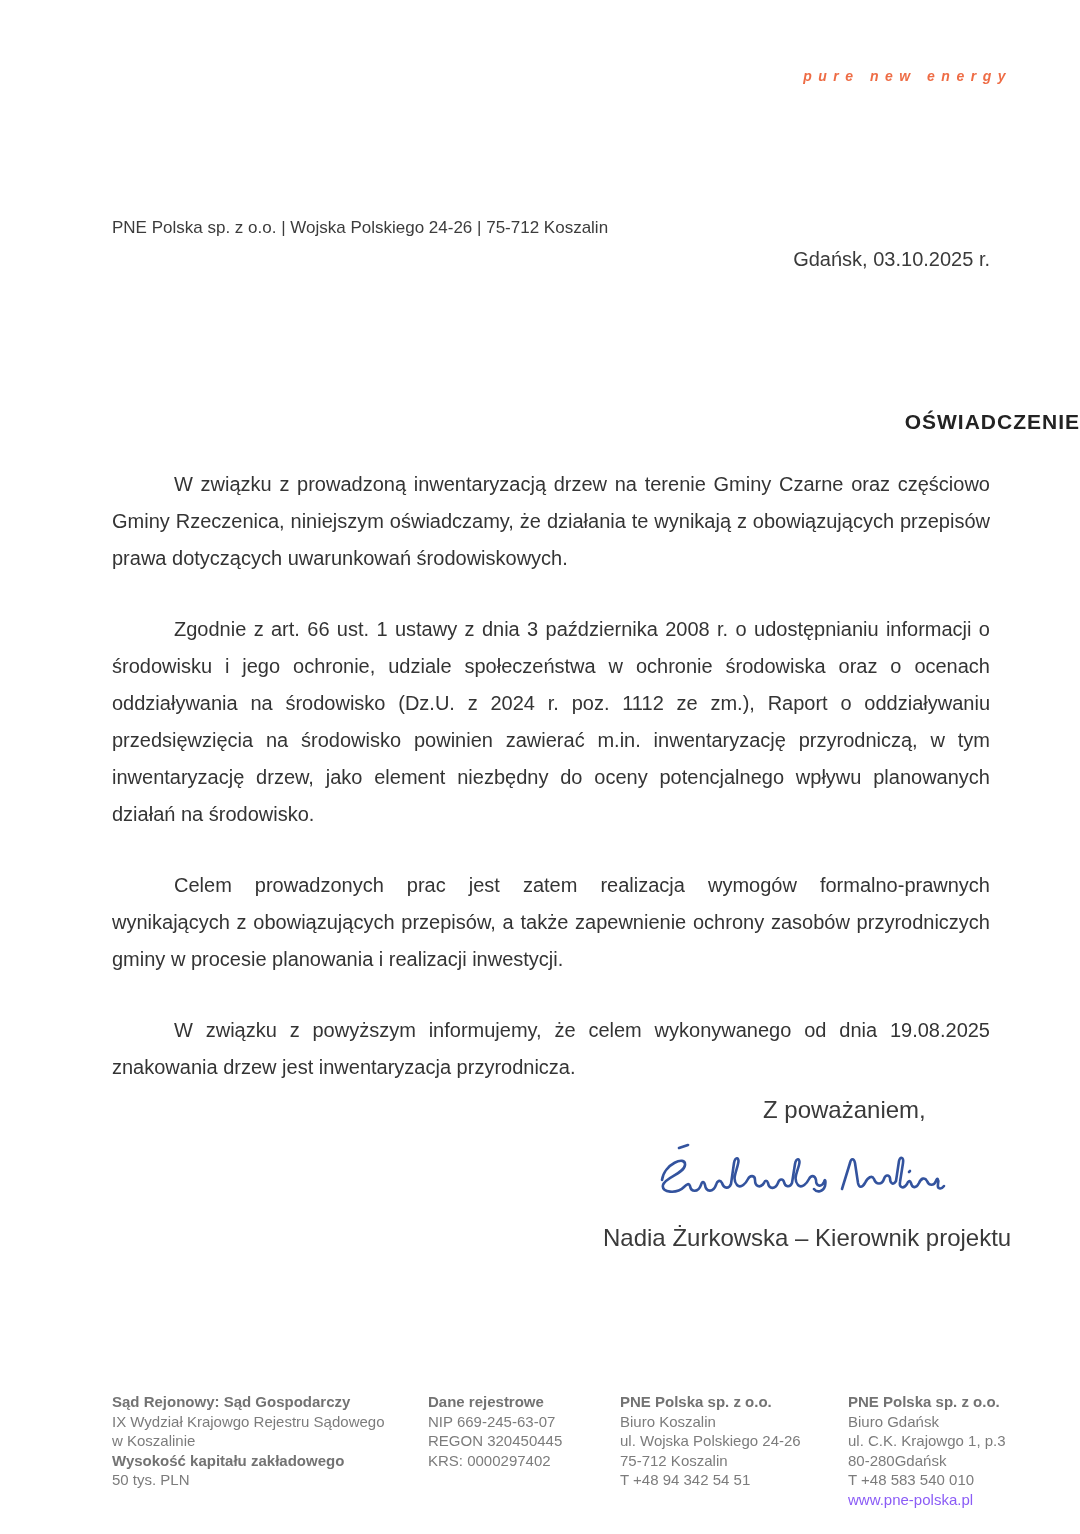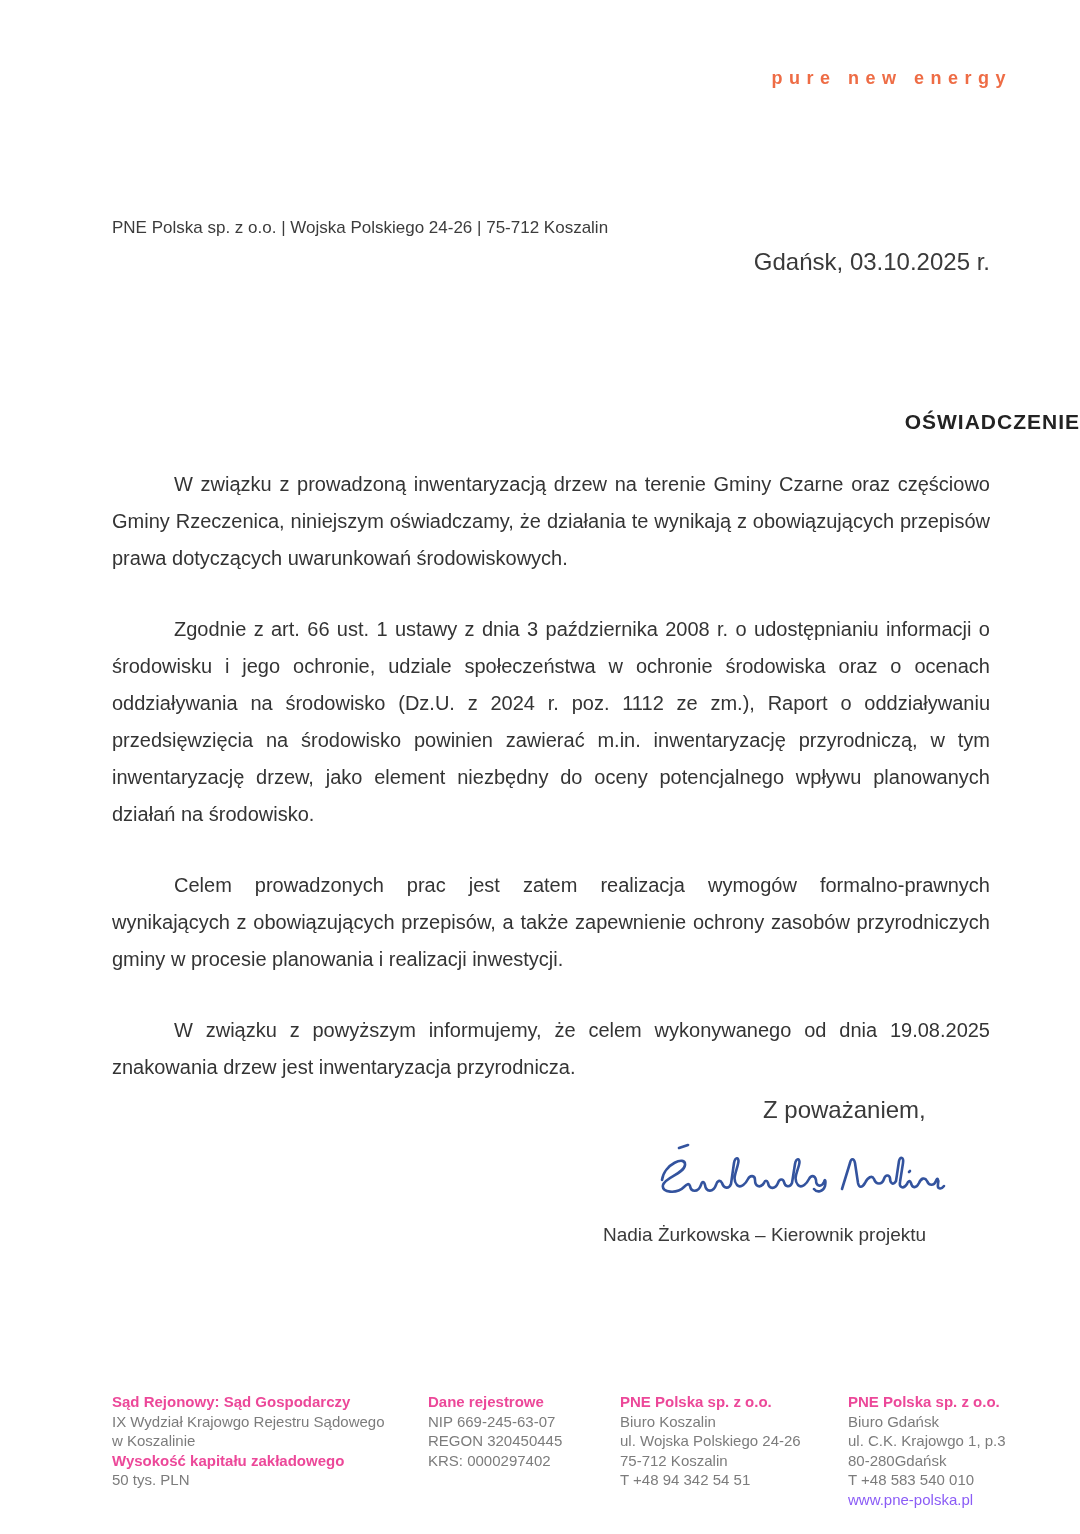--- a/index.html
+++ b/index.html
@@ -17,33 +17,34 @@
 
   
   .logo { position: absolute; top: 66px; right: 68px; text-align: right; }
   .logo-text {
     font-size: 88px; font-weight: 700; line-height: 84px;
     color: #1e5a9b; letter-spacing: 2px;
     font-family: "Liberation Sans", sans-serif;
   }
   .logo-tagline {
     margin-top: 2px;
-    font-size: 18px; font-weight: 700;
+    font-size: 14px; font-weight: 700;
     color: #ee6c45; letter-spacing: 6.5px;
     text-align: right;
+    font-style: italic;
   }
 
   
   .address-line {
     position: absolute; top: 218px; left: 112px;
     font-size: 17px; color: #3c3c3c;
   }
   .date-line {
     position: absolute; top: 248px; right: 90px;
-    font-size: 24px; color: #3a3a3a;
+    font-size: 20px; color: #3a3a3a;
   }
 
   
   .letter-title {
     position: absolute; top: 410px; left: 0; width: 100%;
     text-align: right; font-size: 21px; font-weight: 700;
     letter-spacing: 1px; color: #232323;
   }
   .letter-body {
     position: absolute; top: 466px; left: 112px; width: 878px;
@@ -55,32 +56,32 @@
   }
 
   
   .closing-line {
     position: absolute; top: 1096px; left: 763px;
     font-size: 24px; color: #3a3a3a;
   }
   .signature-svg { position: absolute; top: 1136px; left: 650px; }
   .signatory-line {
     position: absolute; top: 1224px; left: 603px;
-    font-size: 19px; color: #3a3a3a;
+    font-size: 24px; color: #3a3a3a;
   }
 
   
   .footer { position: absolute; top: 1392px; left: 0; width: 100%; }
   .f-col { position: absolute; top: 0; }
   .f-col-1 { left: 112px; width: 300px; }
   .f-col-2 { left: 428px; width: 185px; }
   .f-col-3 { left: 620px; width: 215px; }
   .f-col-4 { left: 848px; width: 220px; }
   .f-line { font-size: 15px; line-height: 19.5px; color: #7c7c7c; }
-  .f-line.heading { color: #ec4899; font-weight: 700; }
+  .f-line.heading { color: #737373; font-weight: 700; }
   .f-line.link { color: #8b5cf6; font-weight: 400; cursor: pointer; }
 </style>
 </head>
 <body>
 
 <div class="page">
 
   <div class="logo">
     <div class="logo-tagline">pure new energy</div>
   </div>

